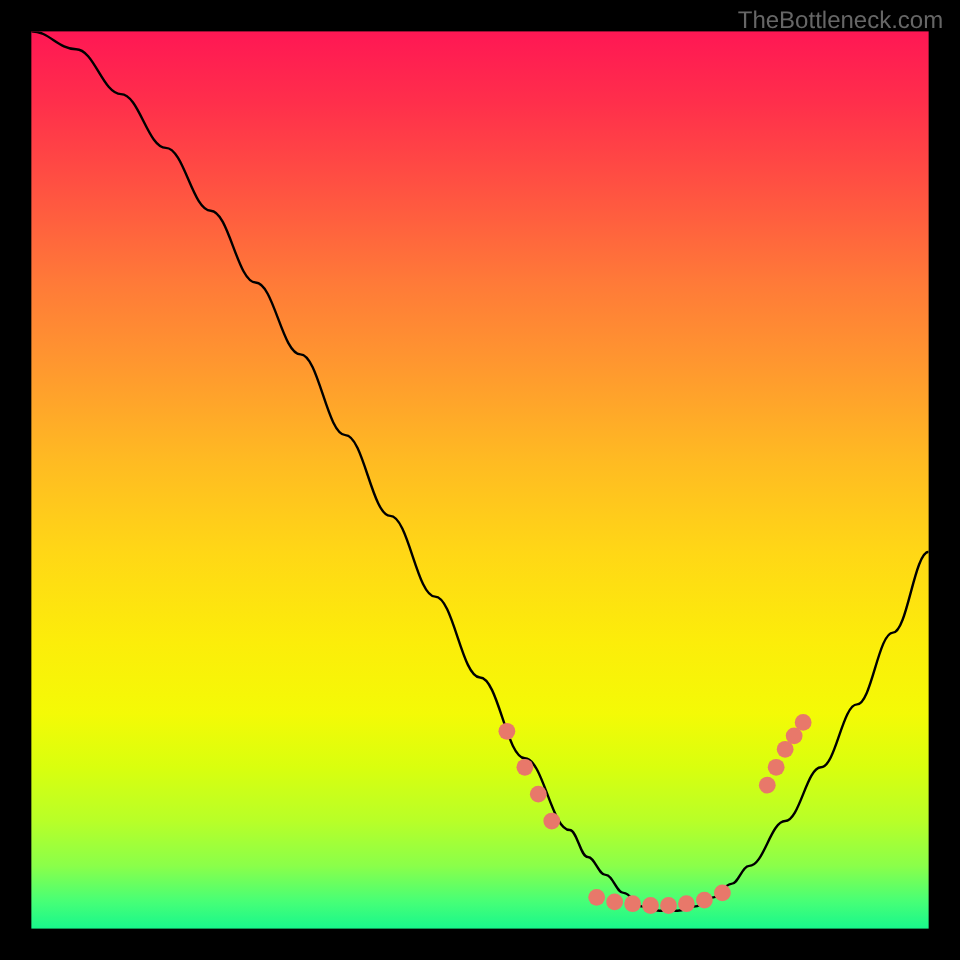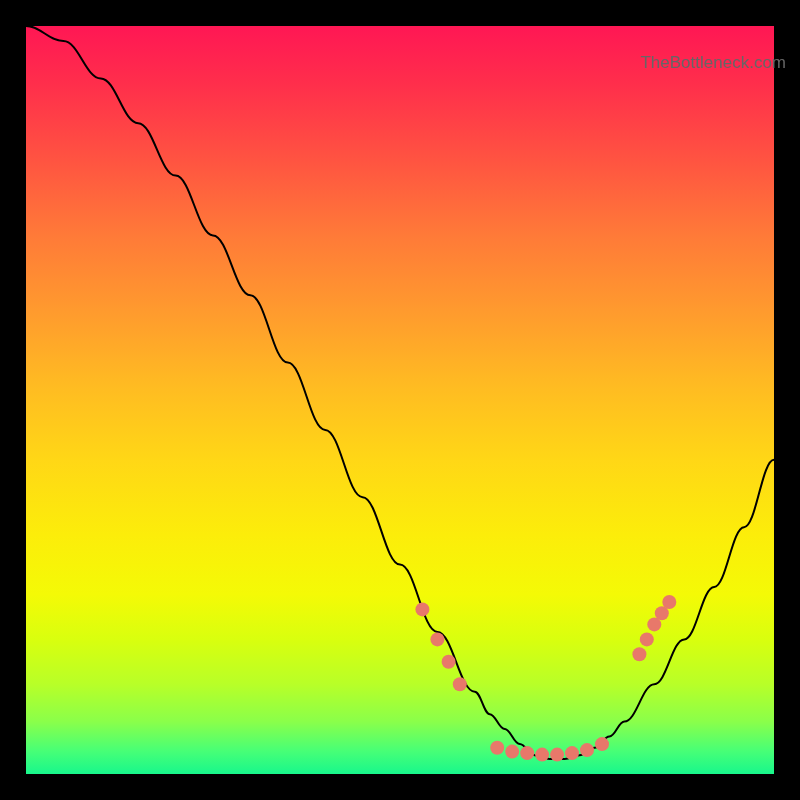--- a/index.html
+++ b/index.html
@@ -9,24 +9,23 @@
     background: #000;
     position: relative;
     font-family: Arial, sans-serif;
     overflow: hidden;
   }
   .watermark {
     position: absolute;
     top: 6px;
     right: 14px;
     color: #666;
-    font-size: 17px;
+    font-size: 20px;
     font-weight: 500;
     z-index: 10;
-    margin-top: 47px;
   }
   .plot-area {
     position: absolute;
     left: 26px;
     top: 26px;
     width: 748px;
     height: 748px;
     overflow: hidden;
   }
   .gradient-bg {

